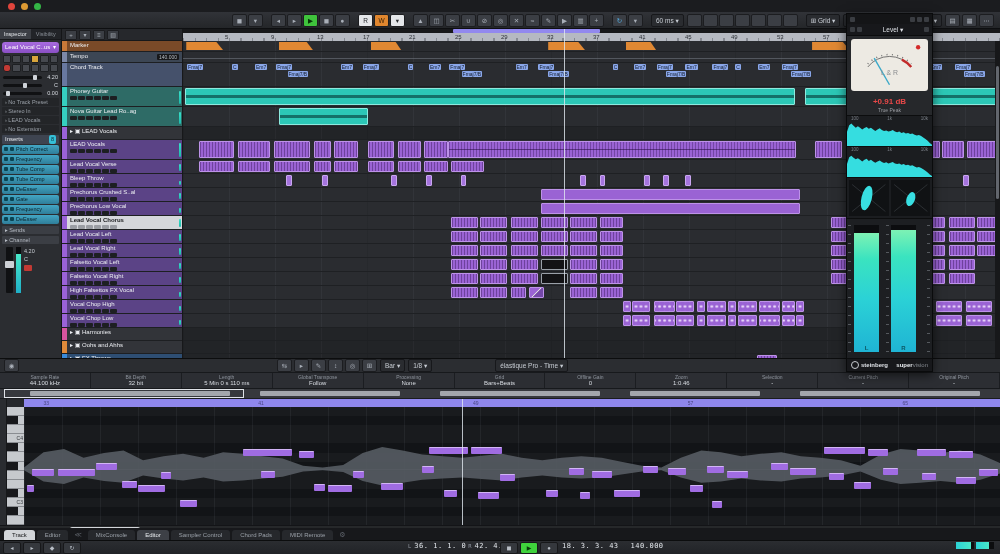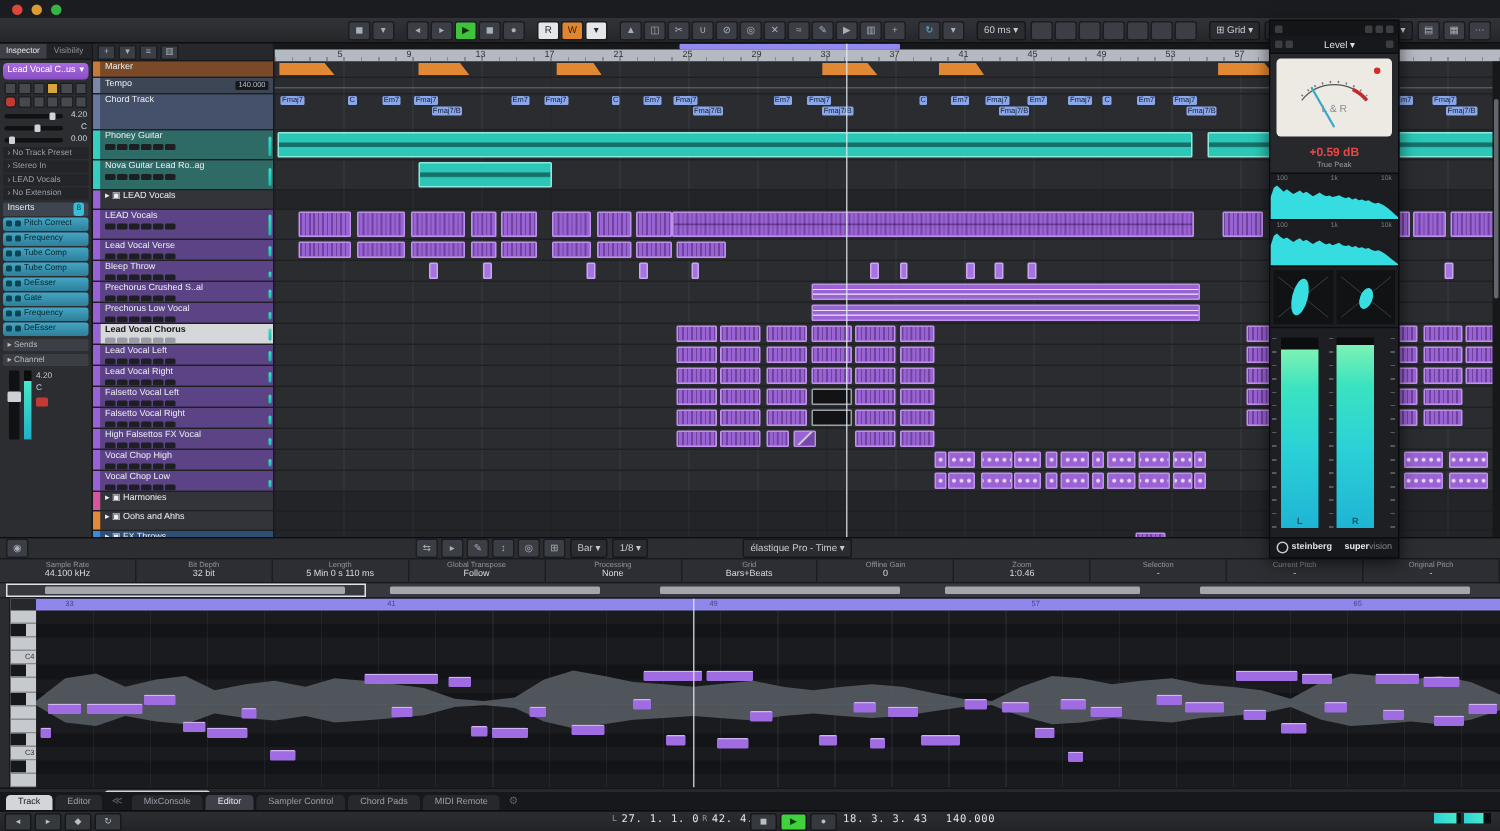--- a/index.html
+++ b/index.html
@@ -901,21 +901,21 @@
       <div class="vuface" id="vuface"><svg viewBox="0 0 78 52" width="100%" height="100%">
             <path d="M17 28 A28 28 0 0 1 61 28" fill="none" stroke="#555" stroke-width="0.8"></path>
             <path d="M17 25 A30 30 0 0 1 61 25" fill="none" stroke="#777" stroke-width="1.5" stroke-dasharray="1 4.4"></path>
             <path d="M51.5 20.5 A28 28 0 0 1 61 28" fill="none" stroke="#c22a2a" stroke-width="2.4"></path>
             <line x1="39" y1="46" x2="23.5" y2="19" stroke="#3aa8c8" stroke-width="1.4"></line>
             <circle cx="68" cy="8" r="2.2" fill="#d42a2a"></circle>
             <text x="39" y="36" text-anchor="middle" font-size="7" fill="#8a8d90" font-family="Liberation Sans">L &amp; R</text>
           </svg></div>
     </div>
     <div class="peakrow">
-      <div class="peakval">+0.59 dB</div>
+      <div class="peakval">+0.91 dB</div>
       <div class="peaksub">True Peak</div>
     </div>
     <div class="spec" id="spec1">
         <div class="speclab">
           <span>100</span>
           <span>1k</span>
           <span>10k</span>
         </div>
         <svg viewBox="0 0 100 30" preserveAspectRatio="none">
           <path d="M0,30 L0.0,15.7 L2.6,9.2 L5.1,7.6 L7.7,9.7 L10.3,11.8 L12.8,10.2 L15.4,11.8 L17.9,13.4 L20.5,12.1 L23.1,11.0 L25.6,12.8 L28.2,11.8 L30.8,13.4 L33.3,14.9 L35.9,13.6 L38.5,12.3 L41.0,13.9 L43.6,14.9 L46.2,14.4 L48.7,15.4 L51.3,14.9 L53.8,14.1 L56.4,15.4 L59.0,16.2 L61.5,15.4 L64.1,17.0 L66.7,16.2 L69.2,17.5 L71.8,17.0 L74.4,18.0 L76.9,17.5 L79.5,18.8 L82.1,19.6 L84.6,19.1 L87.2,20.1 L89.7,21.4 L92.3,23.0 L94.9,24.8 L97.4,26.9 L100.0,28.7 L100,30 Z" fill="#35dde0"></path>
@@ -1149,21 +1149,21 @@
     </div>
   <div class="transport" id="transport">
       <div class="tpgroup" style="left: 3px;">
         <div class="tpbtn">◂</div>
         <div class="tpbtn">▸</div>
         <div class="tpbtn">◆</div>
         <div class="tpbtn">↻</div>
       </div>
       <div class="tpgroup mono" style="left: 408px;">
         <span class="tplab">L</span>
-        <span class="tpdisp">27. 1. 1. 0</span>
+        <span class="tpdisp">36. 1. 1. 0</span>
         <span class="tplab">R</span>
         <span class="tpdisp">42. 4. 4. 38</span>
       </div>
       <div class="tpgroup" style="left: 500px;">
         <div class="tpbtn">◼</div>
         <div class="tpbtn play">▶</div>
         <div class="tpbtn">●</div>
       </div>
       <div class="tpgroup mono" style="left: 562px;">
         <span class="tpdisp">18. 3. 3. 43</span>

